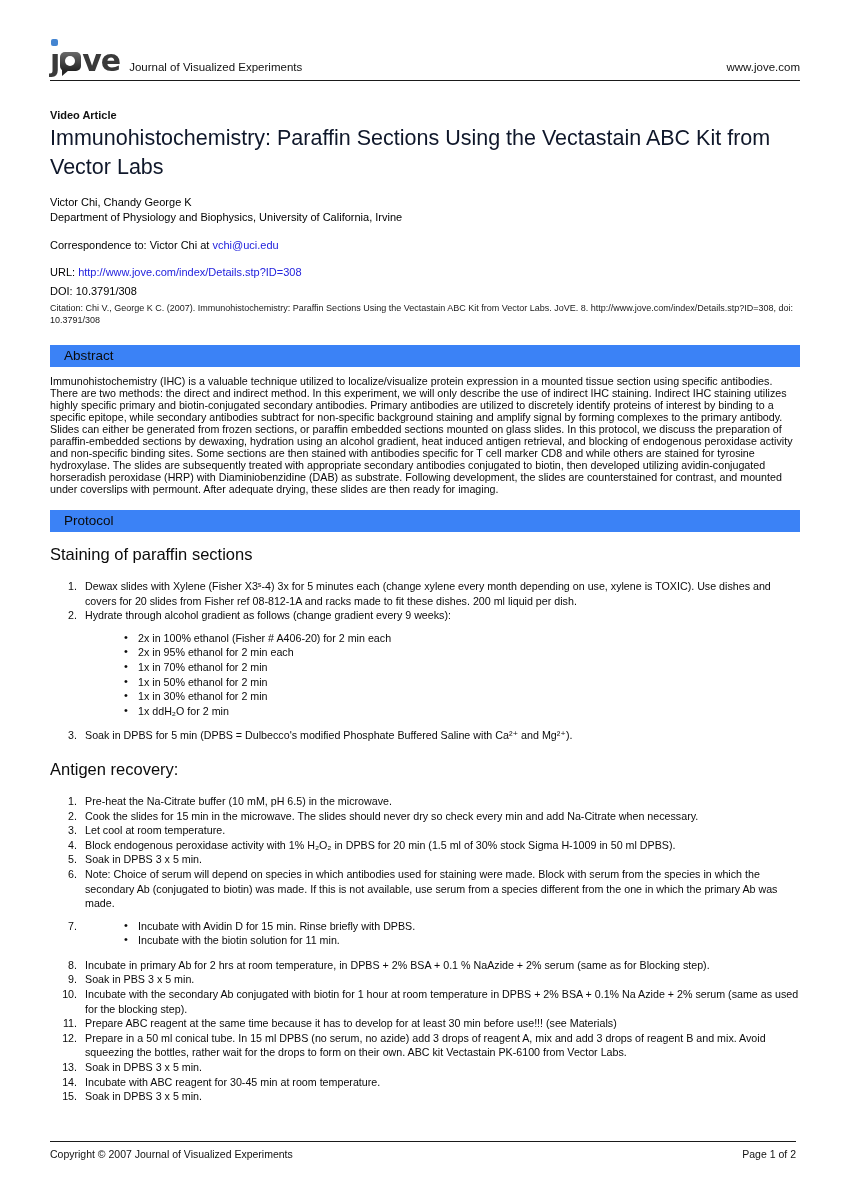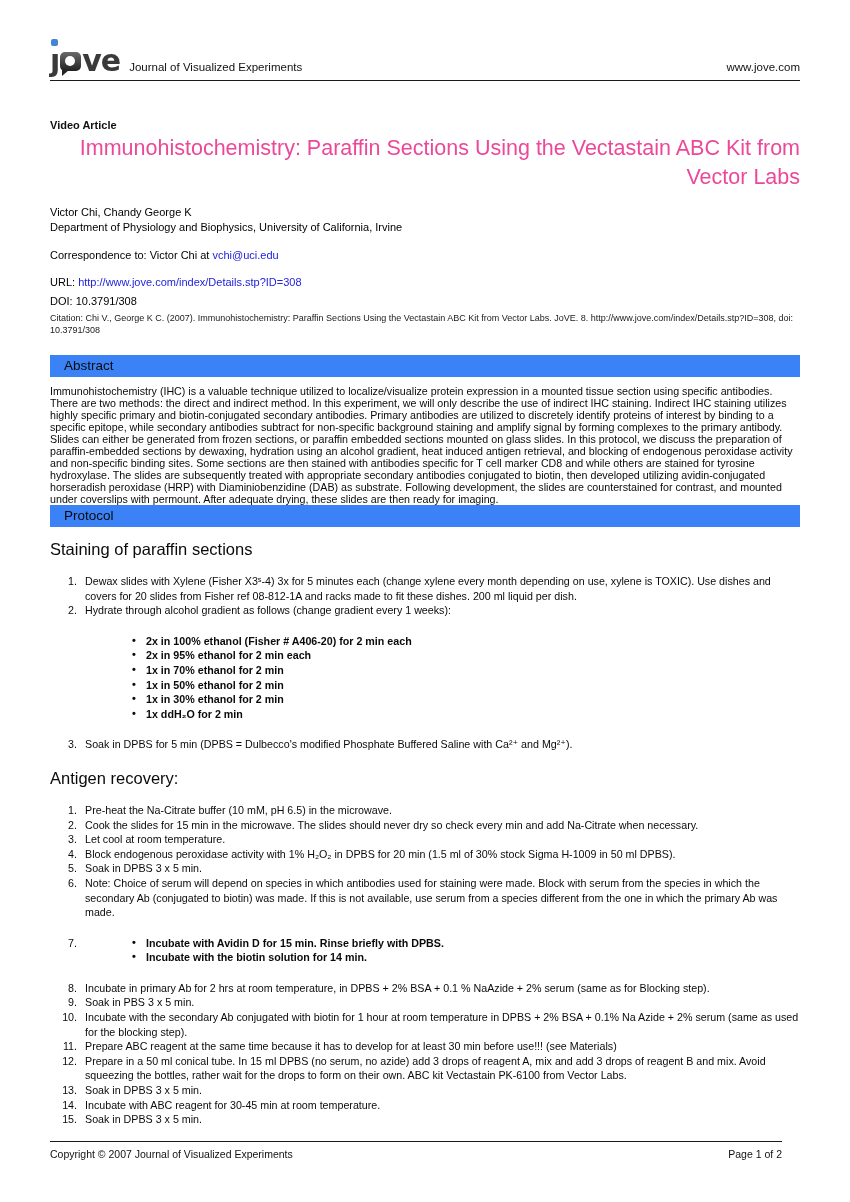--- a/index.html
+++ b/index.html
@@ -49,38 +49,38 @@
   .bubble-tail {
     position:absolute; left:2px; bottom:-5px;
     width:0; height:0;
     border-top:6px solid #262626;
     border-right:7px solid transparent;
   }
   .journal-name { font-size:11.5px; color:#111; }
   .website { font-size:11.5px; color:#111; }
 
   
-  .kicker { margin-top:38px; font-size:11px; font-weight:bold; color:#111; }
-  .title  { margin-top:3px; font-size:21.5px; font-weight:400; color:#ec4899; line-height:29px;text-align:right; }
+  .kicker { margin-top:28px; font-size:11px; font-weight:bold; color:#111; }
+  .title  { margin-top:3px; font-size:21.5px; font-weight:400; color:#0f172a; line-height:29px; }
   .byline { margin-top:13px; font-size:11px; line-height:15px; }
   .affiliation { font-size:11px; line-height:15px; }
   .corr { margin-top:14px; font-size:11px; }
   .meta-url { margin-top:15px; font-size:11px; }
   .meta-doi { margin-top:7px; font-size:11px; }
   a.link, .link { color:#2222dd; text-decoration:none; cursor:pointer; }
   .citation { margin-top:5px; font-size:9px; line-height:12px; color:#1a1a1a; }
 
   
   .section-bar {
     background:#3b82f6;
     font-size:13.5px; color:#0a0a0a;
     padding:3px 0 4px 14px;
   }
   .bar-abstract { margin-top:19px; }
-  .bar-protocol { }
+  .bar-protocol { margin-top:15px; }
 
   .abstract-body {
     margin-top:8px;
     font-size:10.7px; line-height:12px; color:#0a0a0a;
   }
 
   .sub-heading { margin-top:13px; font-size:16.5px; font-weight:normal; color:#0a0a0a; }
   .sub-heading-2 { margin-top:17px; }
 
   
@@ -89,32 +89,32 @@
     counter-reset:step;
     margin-top:15px;
     padding-left:35px;
     font-size:10.7px; line-height:14.6px; color:#0a0a0a;
   }
   ol.steps > li { counter-increment:step; position:relative; }
   ol.steps > li::before {
     content:counter(step) ".";
     position:absolute; left:-30px; width:22px; text-align:right;
   }
-  ul.bullets { list-style:none; margin:16px; padding-left:45px;font-weight:bold; }
+  ul.bullets { list-style:none; margin:8px; padding-left:45px; }
   ul.bullets > li { position:relative; }
   ul.bullets > li::before {
     content:"\2022";
     position:absolute; left:-14px; top:-1px; font-size:11px;
   }
   li.gap { margin-top:10px; }
   .note-block { }
 
   
   .footer {
-    position:absolute; left:50px; right:68px; top:1141px;
+    position:absolute; left:50px; right:54px; top:1141px;
     border-top:1px solid #1a1a1a;
     padding-top:6px;
     display:flex; justify-content:space-between;
     font-size:10.5px; color:#111;
   }
 </style>
 </head>
 <body>
 
 <div class="page">
@@ -148,21 +148,21 @@
 
     <div class="section-bar bar-abstract">Abstract</div>
     <p class="abstract-body">Immunohistochemistry (IHC) is a valuable technique utilized to localize/visualize protein expression in a mounted tissue section using specific antibodies. There are two methods: the direct and indirect method. In this experiment, we will only describe the use of indirect IHC staining. Indirect IHC staining utilizes highly specific primary and biotin-conjugated secondary antibodies. Primary antibodies are utilized to discretely identify proteins of interest by binding to a specific epitope, while secondary antibodies subtract for non-specific background staining and amplify signal by forming complexes to the primary antibody. Slides can either be generated from frozen sections, or paraffin embedded sections mounted on glass slides. In this protocol, we discuss the preparation of paraffin-embedded sections by dewaxing, hydration using an alcohol gradient, heat induced antigen retrieval, and blocking of endogenous peroxidase activity and non-specific binding sites. Some sections are then stained with antibodies specific for T cell marker CD8 and while others are stained for tyrosine hydroxylase. The slides are subsequently treated with appropriate secondary antibodies conjugated to biotin, then developed utilizing avidin-conjugated horseradish peroxidase (HRP) with Diaminiobenzidine (DAB) as substrate. Following development, the slides are counterstained for contrast, and mounted under coverslips with permount. After adequate drying, these slides are then ready for imaging.</p>
 
     <div class="section-bar bar-protocol">Protocol</div>
     <h2 class="sub-heading">Staining of paraffin sections</h2>
 
     <ol class="steps">
       <li><span>Dewax slides with Xylene (Fisher X3ˢ-4) 3x for 5 minutes each (change xylene every month depending on use, xylene is TOXIC). Use dishes and covers for 20 slides from Fisher ref 08-812-1A and racks made to fit these dishes. 200 ml liquid per dish.</span></li>
       <li>
-        <span>Hydrate through alcohol gradient as follows (change gradient every 1 weeks):</span>
+        <span>Hydrate through alcohol gradient as follows (change gradient every 9 weeks):</span>
         <ul class="bullets">
           <li>2x in 100% ethanol (Fisher # A406-20) for 2 min each</li>
           <li>2x in 95% ethanol for 2 min each</li>
           <li>1x in 70% ethanol for 2 min</li>
           <li>1x in 50% ethanol for 2 min</li>
           <li>1x in 30% ethanol for 2 min</li>
           <li>1x ddH₂O for 2 min</li>
         </ul>
       </li>
       <li class="gap"><span>Soak in DPBS for 5 min (DPBS = Dulbecco's modified Phosphate Buffered Saline with Ca²⁺ and Mg²⁺).</span></li>
@@ -175,21 +175,21 @@
       <li><span>Cook the slides for 15 min in the microwave. The slides should never dry so check every min and add Na-Citrate when necessary.</span></li>
       <li><span>Let cool at room temperature.</span></li>
       <li><span>Block endogenous peroxidase activity with 1% H₂O₂ in DPBS for 20 min (1.5 ml of 30% stock Sigma H-1009 in 50 ml DPBS).</span></li>
       <li><span>Soak in DPBS 3 x 5 min.</span></li>
       <li>
         <div class="note-block">Note: Choice of serum will depend on species in which antibodies used for staining were made. Block with serum from the species in which the secondary Ab (conjugated to biotin) was made. If this is not available, use serum from a species different from the one in which the primary Ab was made.</div>
       </li>
       <li>
         <ul class="bullets">
           <li>Incubate with Avidin D for 15 min. Rinse briefly with DPBS.</li>
-          <li>Incubate with the biotin solution for 14 min.</li>
+          <li>Incubate with the biotin solution for 11 min.</li>
         </ul>
       </li>
       <li class="gap"><span>Incubate in primary Ab for 2 hrs at room temperature, in DPBS + 2% BSA + 0.1 % NaAzide + 2% serum (same as for Blocking step).</span></li>
       <li><span>Soak in PBS 3 x 5 min.</span></li>
       <li><span>Incubate with the secondary Ab conjugated with biotin for 1 hour at room temperature in DPBS + 2% BSA + 0.1% Na Azide + 2% serum (same as used for the blocking step).</span></li>
       <li><span>Prepare ABC reagent at the same time because it has to develop for at least 30 min before use!!! (see Materials)</span></li>
       <li><span>Prepare in a 50 ml conical tube. In 15 ml DPBS (no serum, no azide) add 3 drops of reagent A, mix and add 3 drops of reagent B and mix. Avoid squeezing the bottles, rather wait for the drops to form on their own. ABC kit Vectastain PK-6100 from Vector Labs.</span></li>
       <li><span>Soak in DPBS 3 x 5 min.</span></li>
       <li><span>Incubate with ABC reagent for 30-45 min at room temperature.</span></li>
       <li><span>Soak in DPBS 3 x 5 min.</span></li>

